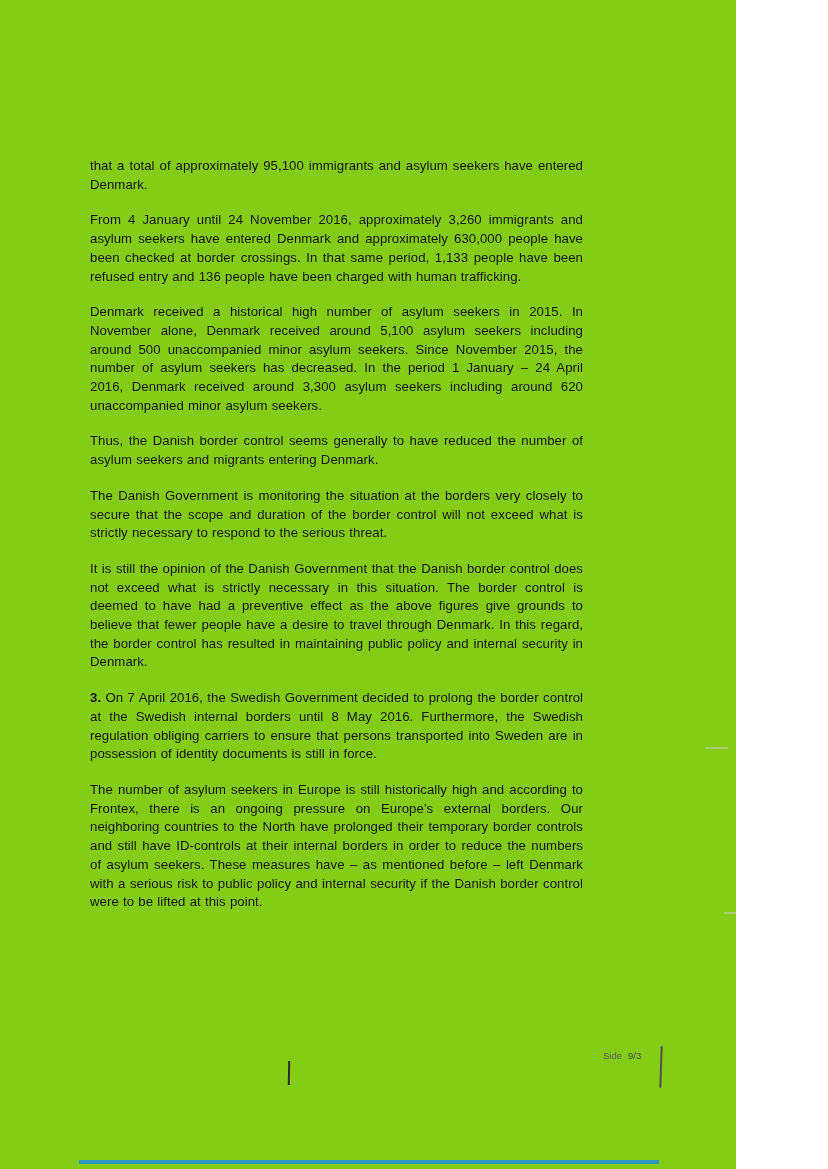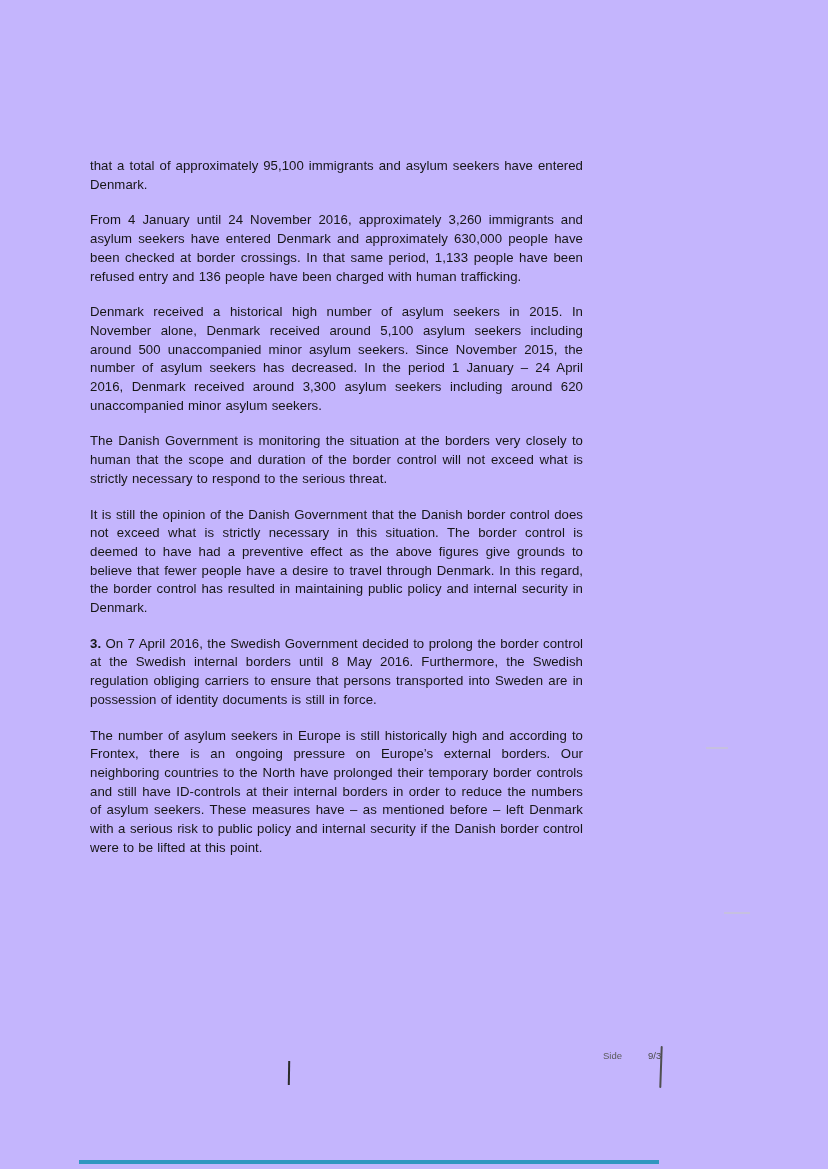--- a/index.html
+++ b/index.html
@@ -4,23 +4,23 @@
 <style>
   * { margin: 0; padding: 0; box-sizing: border-box; }
 
   html, body {
     background: #ffffff;
     font-family: "Liberation Sans", sans-serif;
   }
 
   .page {
     position: relative;
-    width: 828px;
+    width: 736px;
     height: 1169px;
-    background: #c4b5fd;
+    background: #84cc16;
     overflow: hidden;
   }
 
   .doc-body {
     position: absolute;
     left: 90px;
     top: 157px;
     width: 493px;
   }
 
@@ -41,21 +41,21 @@
   .footer {
     position: absolute;
     left: 603px;
     top: 1050px;
     font-size: 9.5px;
     color: #4a4a4a;
     white-space: nowrap;
   }
 
   .footer .footer-label {
-    margin-right: 26px;
+    margin-right: 6px;
     color: #5a5a5a;
   }
 
   .artifact {
     position: absolute;
     background: #3a3a3a;
   }
 
   .artifact-center {
     left: 288px;
@@ -98,21 +98,22 @@
 </head>
 <body>
 
 <div class="page">
 
   <div class="doc-body">
 
   <p class="para">that a total of approximately 95,100 immigrants and asylum seekers have entered Denmark.</p>
       <p class="para">From 4 January until 24 November 2016, approximately 3,260 immigrants and asylum seekers have entered Denmark and approximately 630,000 people have been checked at border crossings. In that same period, 1,133 people have been refused entry and 136 people have been charged with human trafficking.</p>
       <p class="para">Denmark received a historical high number of asylum seekers in 2015. In November alone, Denmark received around 5,100 asylum seekers including around 500 unaccompanied minor asylum seekers. Since November 2015, the number of asylum seekers has decreased. In the period 1 January – 24 April 2016, Denmark received around 3,300 asylum seekers including around 620 unaccompanied minor asylum seekers.</p>
-      <p class="para">The Danish Government is monitoring the situation at the borders very closely to human that the scope and duration of the border control will not exceed what is strictly necessary to respond to the serious threat.</p>
+      <p class="para">Thus, the Danish border control seems generally to have reduced the number of asylum seekers and migrants entering Denmark.</p>
+      <p class="para">The Danish Government is monitoring the situation at the borders very closely to secure that the scope and duration of the border control will not exceed what is strictly necessary to respond to the serious threat.</p>
       <p class="para">It is still the opinion of the Danish Government that the Danish border control does not exceed what is strictly necessary in this situation. The border control is deemed to have had a preventive effect as the above figures give grounds to believe that fewer people have a desire to travel through Denmark. In this regard, the border control has resulted in maintaining public policy and internal security in Denmark.</p>
       <p class="para"><strong>3.</strong> On 7 April 2016, the Swedish Government decided to prolong the border control at the Swedish internal borders until 8 May 2016. Furthermore, the Swedish regulation obliging carriers to ensure that persons transported into Sweden are in possession of identity documents is still in force.</p>
       <p class="para">The number of asylum seekers in Europe is still historically high and according to Frontex, there is an ongoing pressure on Europe’s external borders. Our neighboring countries to the North have prolonged their temporary border controls and still have ID-controls at their internal borders in order to reduce the numbers of asylum seekers. These measures have – as mentioned before – left Denmark with a serious risk to public policy and internal security if the Danish border control were to be lifted at this point.</p>
     </div>
 
   <div class="footer">
     <span class="footer-label">Side</span><span>9/3</span>
   </div>
 
   <div class="artifact artifact-center"></div>

